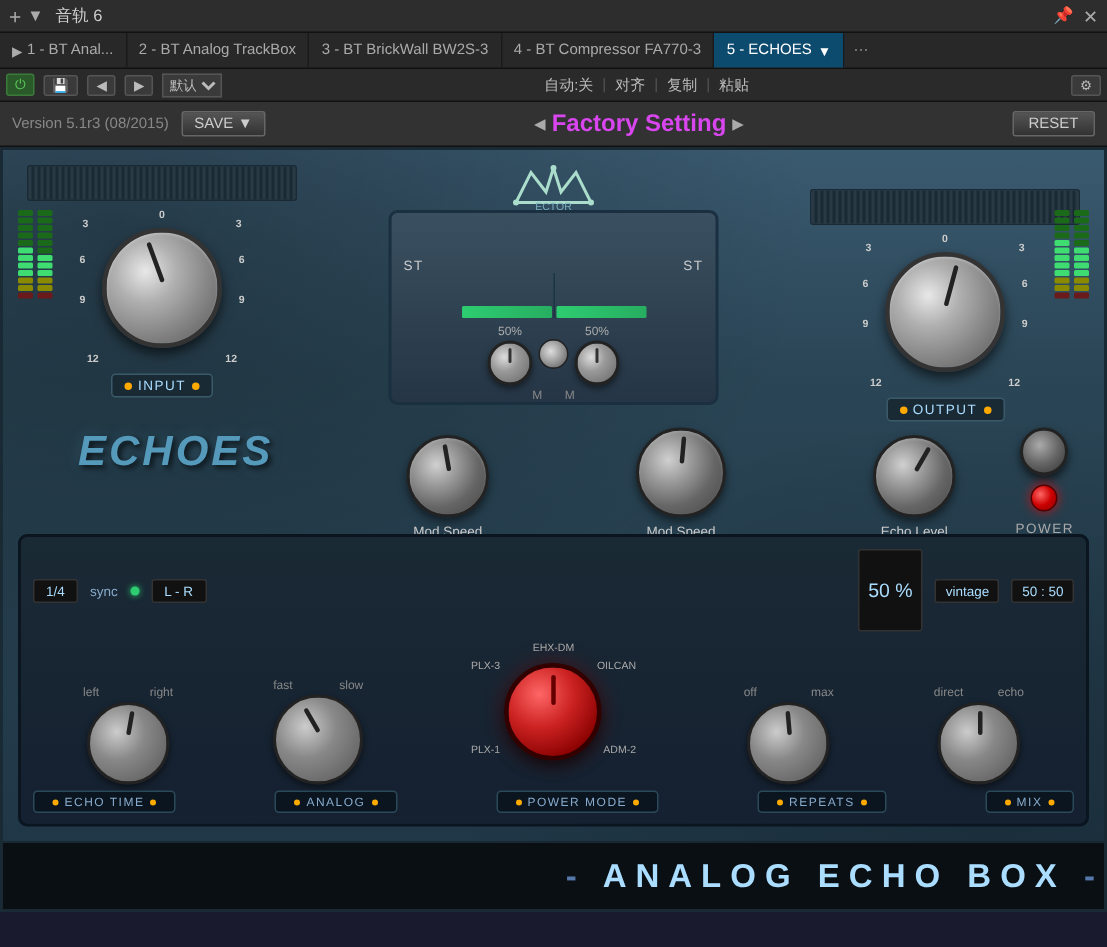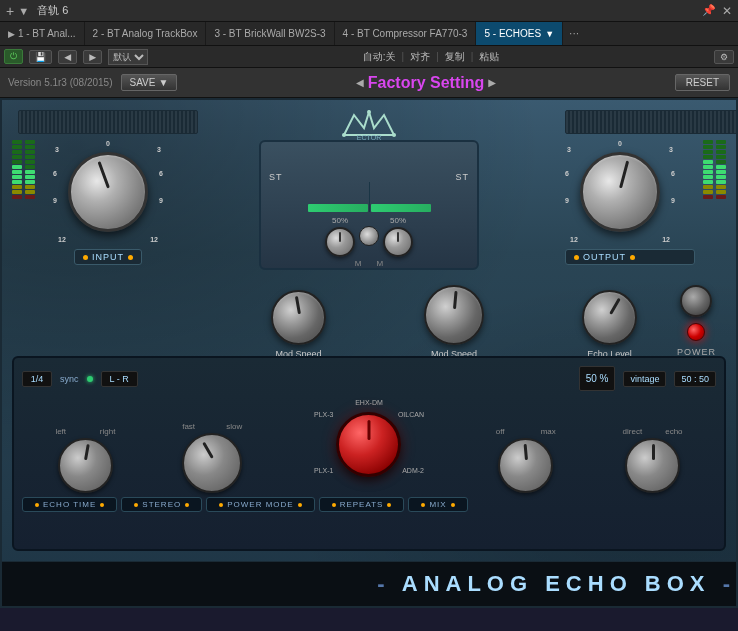--- a/index.html
+++ b/index.html
@@ -290,23 +290,24 @@
       gap: 15px;
       font-size: 8px;
       color: #888;
       margin-top: 2px;
     }
 
     
     .output-panel {
       width: 130px;
       height: 155px;
-      margin: 0 8px;
+      margin: 16px 8px;
       display: flex;
       flex-direction: column;
+      align-items: center;
     }
 
     
     .echoes-logo {
       position: absolute;
       left: 50px;
       top: 185px;
       z-index: 2;
     }
 
@@ -470,21 +471,21 @@
       border: 3px solid #330000;
       border-radius: 50%;
       box-shadow: 0 4px 10px rgba(0,0,0,0.7), 0 0 15px rgba(200,0,0,0.3);
       position: relative;
       cursor: pointer;
     }
 
     
     .bottom-labels-row {
       display: flex;
-      justify-content: flex-start;
+      justify-content: space-between;
       gap: 4px;
       margin-top: 4px;
     }
 
     .section-label-box {
       background: #0a1520;
       border: 1px solid #2a4a5a;
       border-radius: 3px;
       padding: 2px 12px;
       font-size: 8px;
@@ -569,22 +570,22 @@
     .vu-seg-yellow { background: #8a8a00; }
     .vu-seg-red { background: #6a1a1a; }
 
     
     .echo-opt { position: absolute; font-size: 7px; color: #aaa; white-space: nowrap; }
 
     .repeat-display {
       background: #111;
       border: 1px solid #333;
       color: #aaddff;
-      font-size: 10px;
-      padding: 6px 6px;
+      font-size: 13px;
+      padding: 19px 6px;
       border-radius: 2px;
     }
 
     .vintage-display {
       background: #111;
       border: 1px solid #333;
       color: #aaddff;
       font-size: 9px;
       padding: 2px 6px;
       border-radius: 2px;
@@ -854,20 +855,23 @@
           <div class="vu-seg vu-seg-green"></div>
           <div class="vu-seg vu-seg-green"></div>
           <div class="vu-seg vu-seg-green"></div>
           <div class="vu-seg vu-seg-green"></div>
           <div class="vu-seg vu-seg-green"></div>
         </div>
       </div>
     </div>
   </div>
 
+  <div class="echoes-logo">
+    <span class="echoes-text">ECHOES</span>
+  </div>
 
   <div class="middle-knobs">
     <div class="knob-group">
       <div class="knob knob-medium">
         <div class="knob-indicator" style="left:calc(50% - 1px);transform:rotate(-10deg);transform-origin:bottom center;"></div>
       </div>
       <span class="knob-label">Mod Speed</span>
     </div>
     <div class="knob-group">
       <div class="knob knob-medium" style="width:60px;height:60px;">
@@ -963,21 +967,21 @@
     </div>
 
     <div class="bottom-labels-row">
       <div class="section-label-box">
         <span class="sect-dot"></span>
         <span>ECHO TIME</span>
         <span class="sect-dot"></span>
       </div>
       <div class="section-label-box">
         <span class="sect-dot"></span>
-        <span>STEREO</span>
+        <span>ANALOG</span>
         <span class="sect-dot"></span>
       </div>
       <div class="section-label-box">
         <span class="sect-dot"></span>
         <span>POWER MODE</span>
         <span class="sect-dot"></span>
       </div>
       <div class="section-label-box">
         <span class="sect-dot"></span>
         <span>REPEATS</span>

